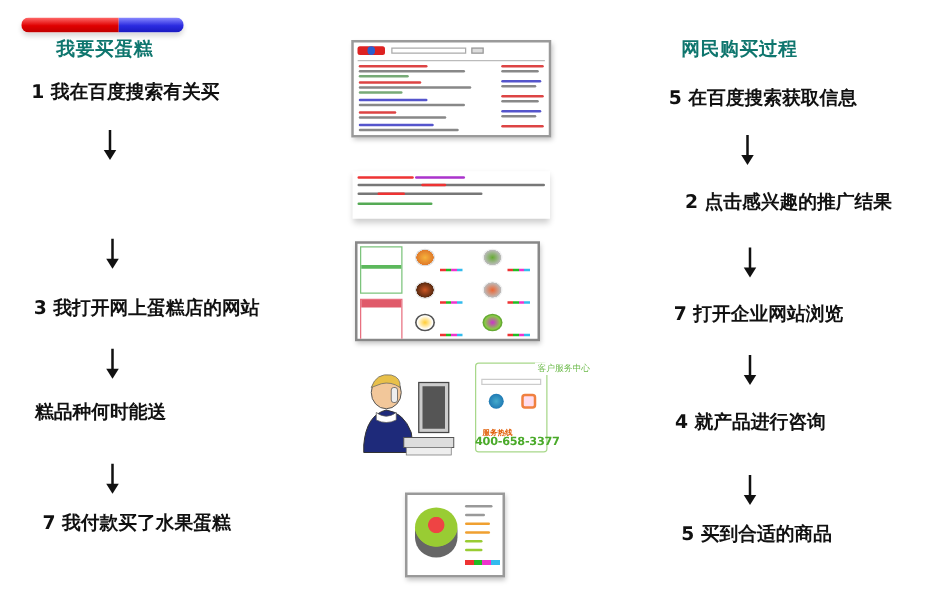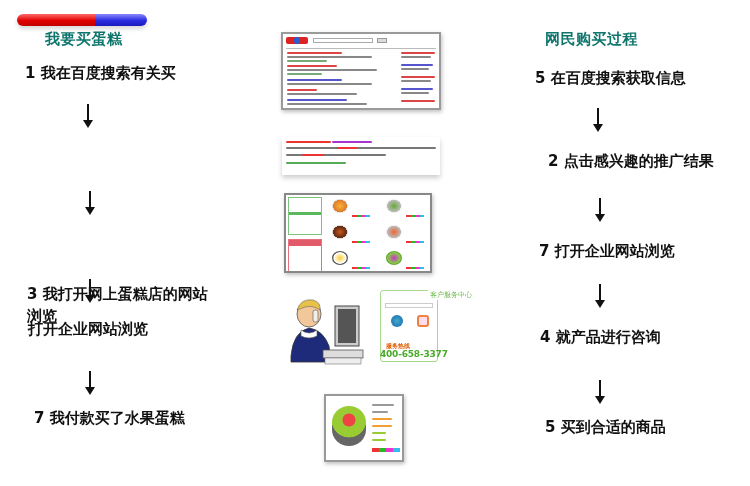--- a/index.html
+++ b/index.html
@@ -84,31 +84,30 @@
     <div class="head" style="top:16px;"></div>
   </div>
 
 <div class="step" style="left:25px; top:142px;">
 </div>
 <div class="arrow" style="left:85px; top:191px; height:24px;">
     <div class="shaft" style="height:18px;"></div>
     <div class="head" style="top:16px;"></div>
   </div>
 
-<div class="step" style="left:27px; top:235px;margin-top:48px;">
+<div class="step" style="left:27px; top:235px;">
   <div>3 我打开网上蛋糕店的网站</div>
-  <div>浏览</div>
 </div>
 <div class="arrow" style="left:85px; top:279px; height:24px;">
     <div class="shaft" style="height:18px;"></div>
     <div class="head" style="top:16px;"></div>
   </div>
 
 <div class="step" style="left:28px; top:318px;">
-  <div>打开企业网站浏览</div>
+  <div>糕品种何时能送</div>
 </div>
 <div class="arrow" style="left:85px; top:371px; height:24px;">
     <div class="shaft" style="height:18px;"></div>
     <div class="head" style="top:16px;"></div>
   </div>
 
 <div class="step" style="left:34px; top:407px;">
   <div>7 我付款买了水果蛋糕</div>
 </div>
 

